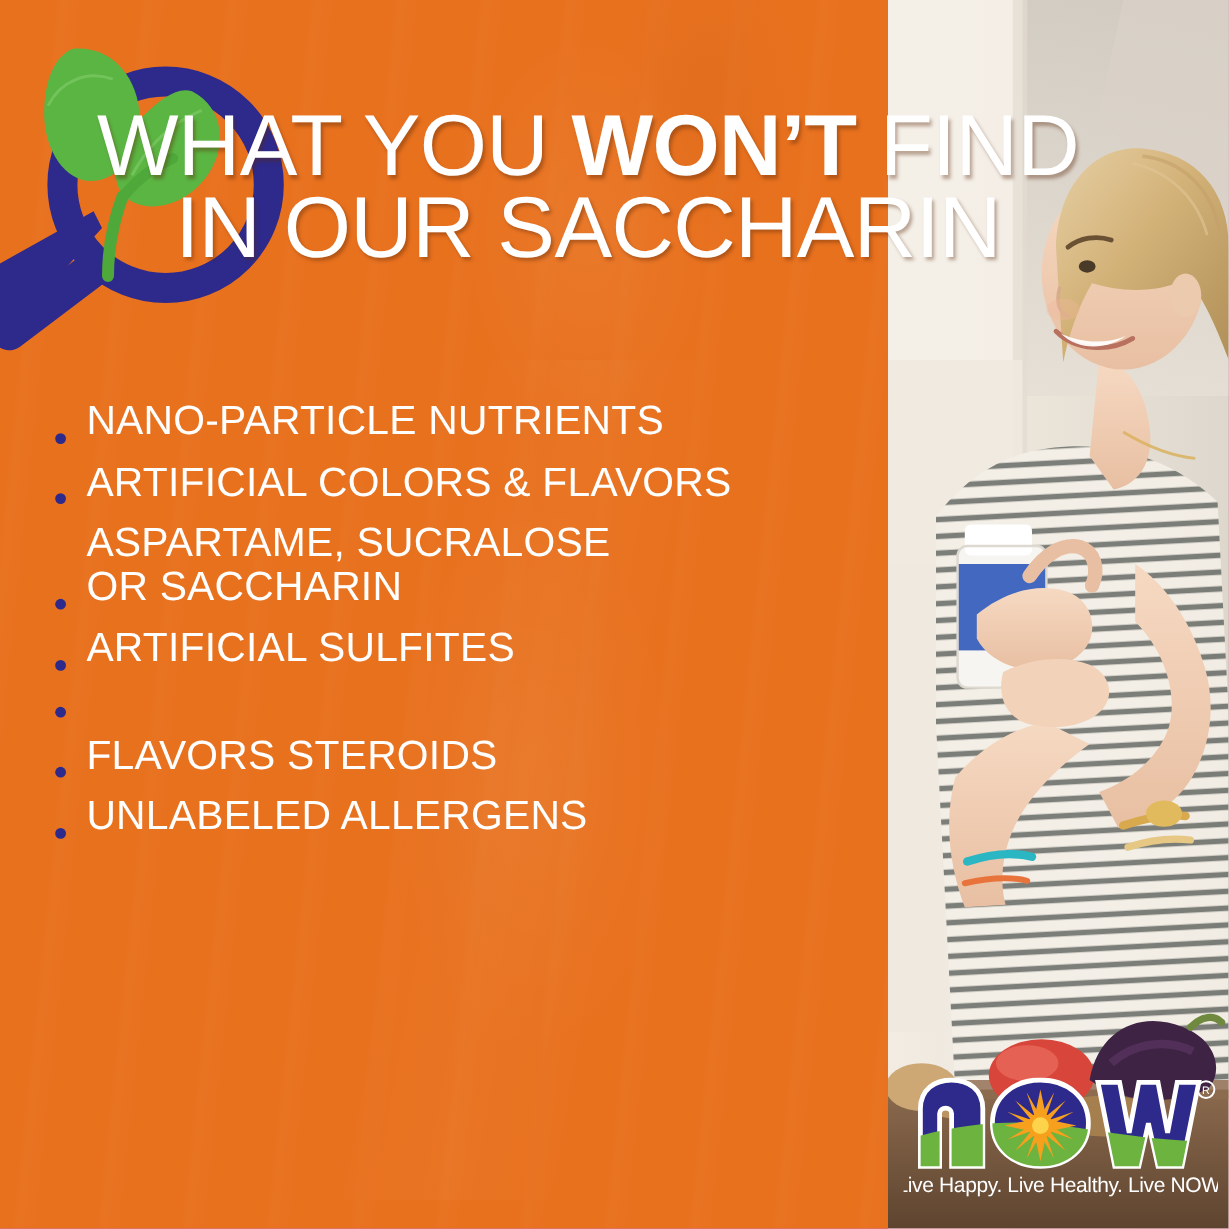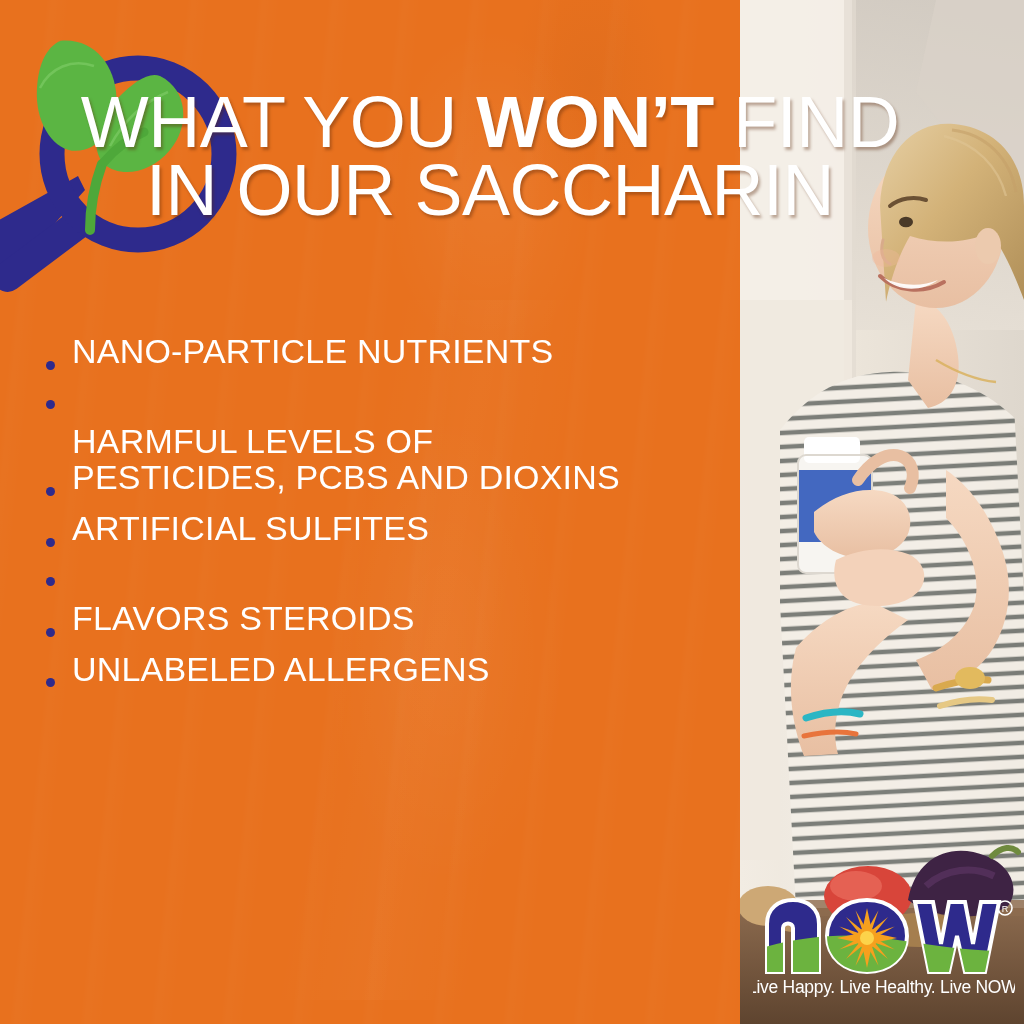--- a/index.html
+++ b/index.html
@@ -281,25 +281,26 @@
     <span class="hl-line hl-line-2">IN OUR SACCHARIN</span>
   </div>
 
   <div class="bullets">
     <div class="bullet-row">
       <span class="bullet-dot"></span>
       <span class="bullet-text">NANO-PARTICLE NUTRIENTS</span>
     </div>
     <div class="bullet-row">
       <span class="bullet-dot"></span>
-    </div>
-    <div class="bullet-row">
-      <span class="bullet-dot"></span>
-      <span class="bullet-text">HARMFUL LEVELS OF
-PESTICIDES, PCBS AND DIOXINS</span>
+      <span class="bullet-text">ARTIFICIAL COLORS &amp; FLAVORS</span>
+    </div>
+    <div class="bullet-row">
+      <span class="bullet-dot"></span>
+      <span class="bullet-text">ASPARTAME, SUCRALOSE
+OR SACCHARIN</span>
     </div>
     <div class="bullet-row">
       <span class="bullet-dot"></span>
       <span class="bullet-text">ARTIFICIAL SULFITES</span>
     </div>
     <div class="bullet-row">
       <span class="bullet-dot"></span>
     </div>
     <div class="bullet-row">
       <span class="bullet-dot"></span>

